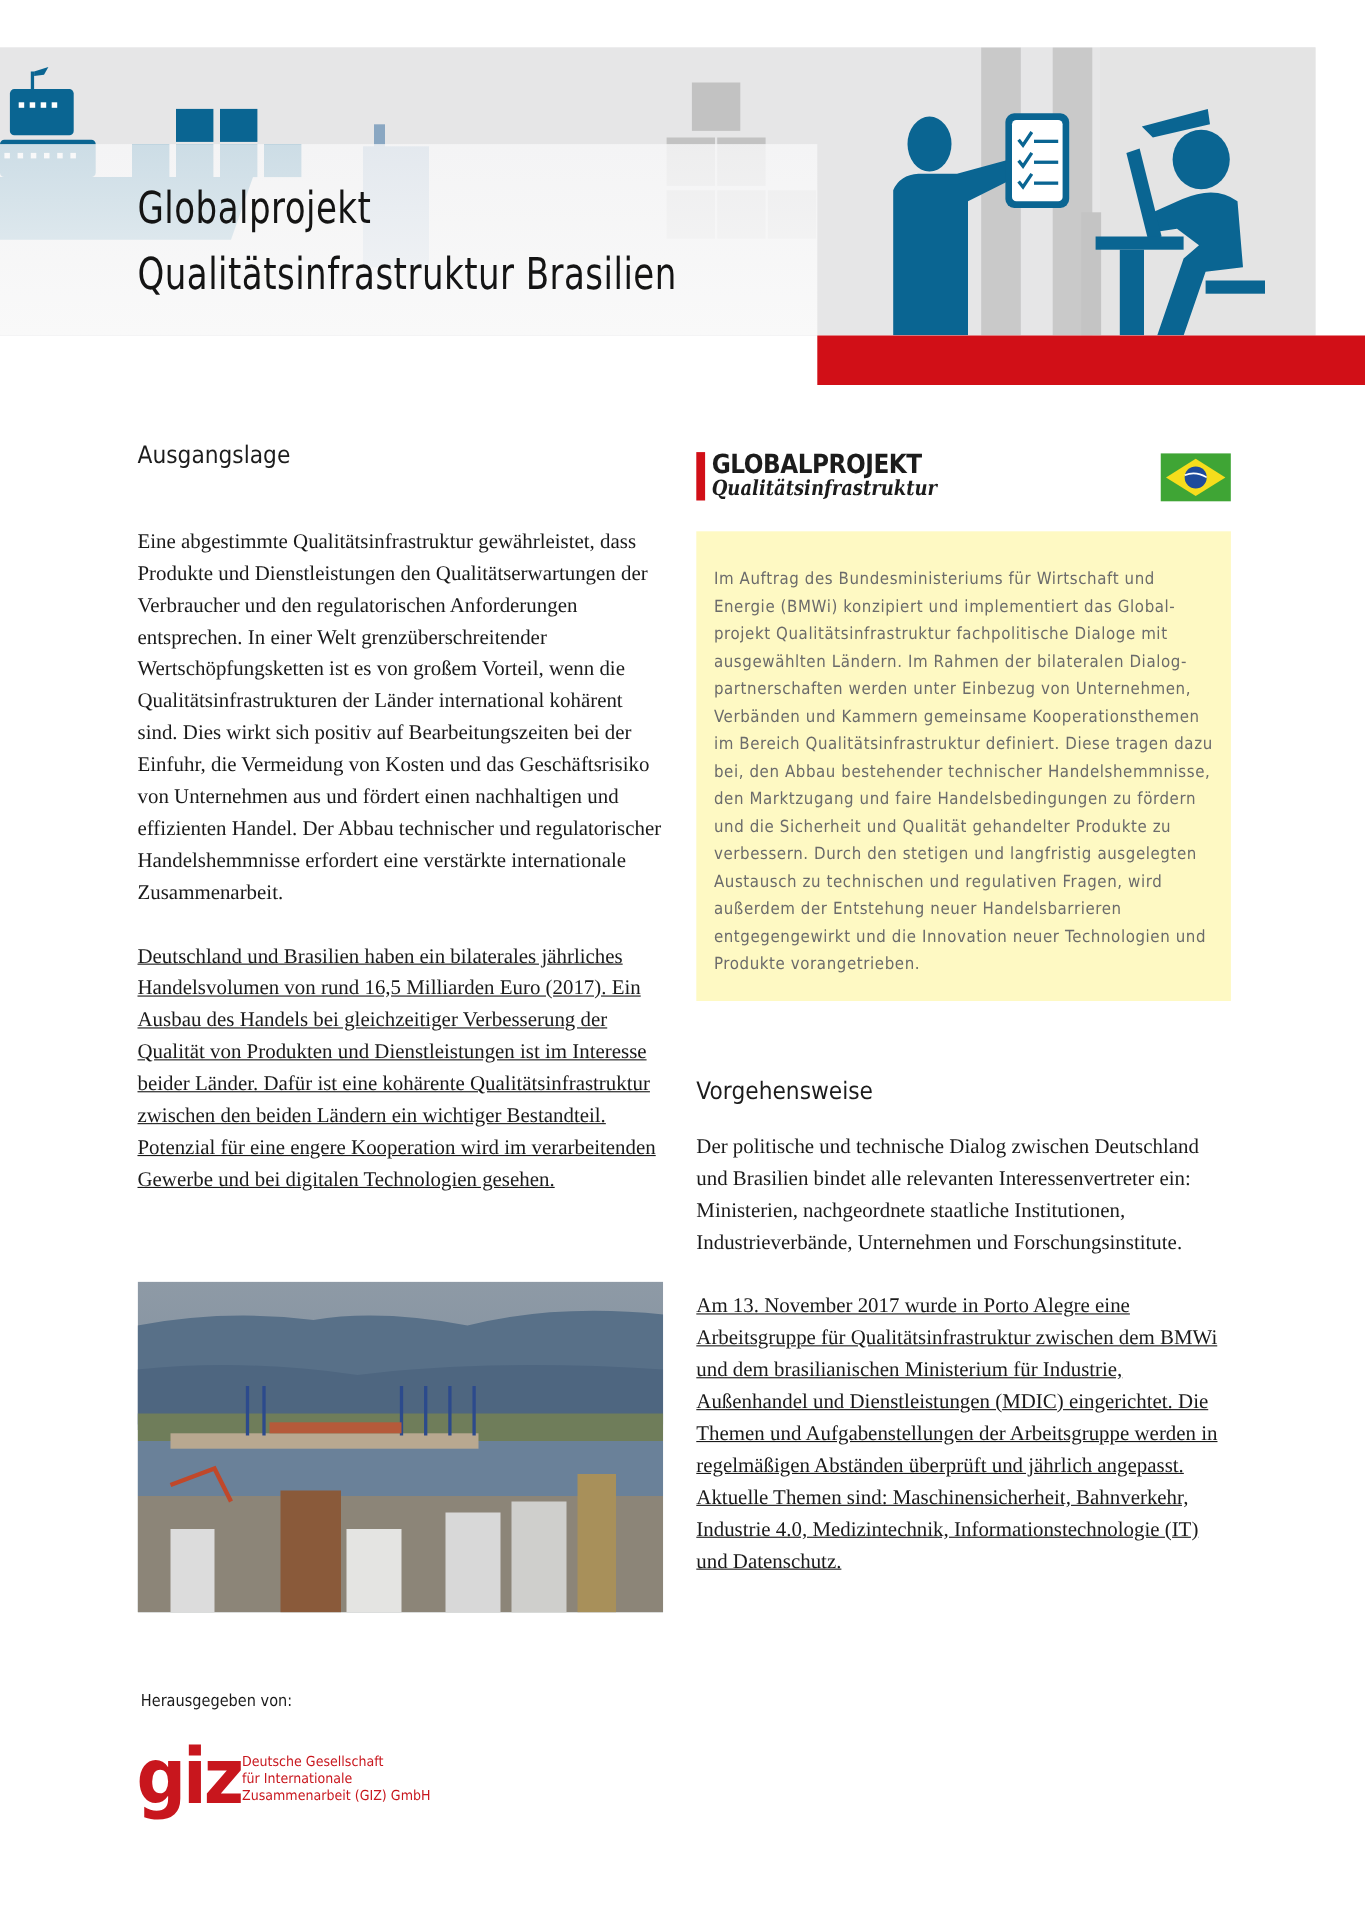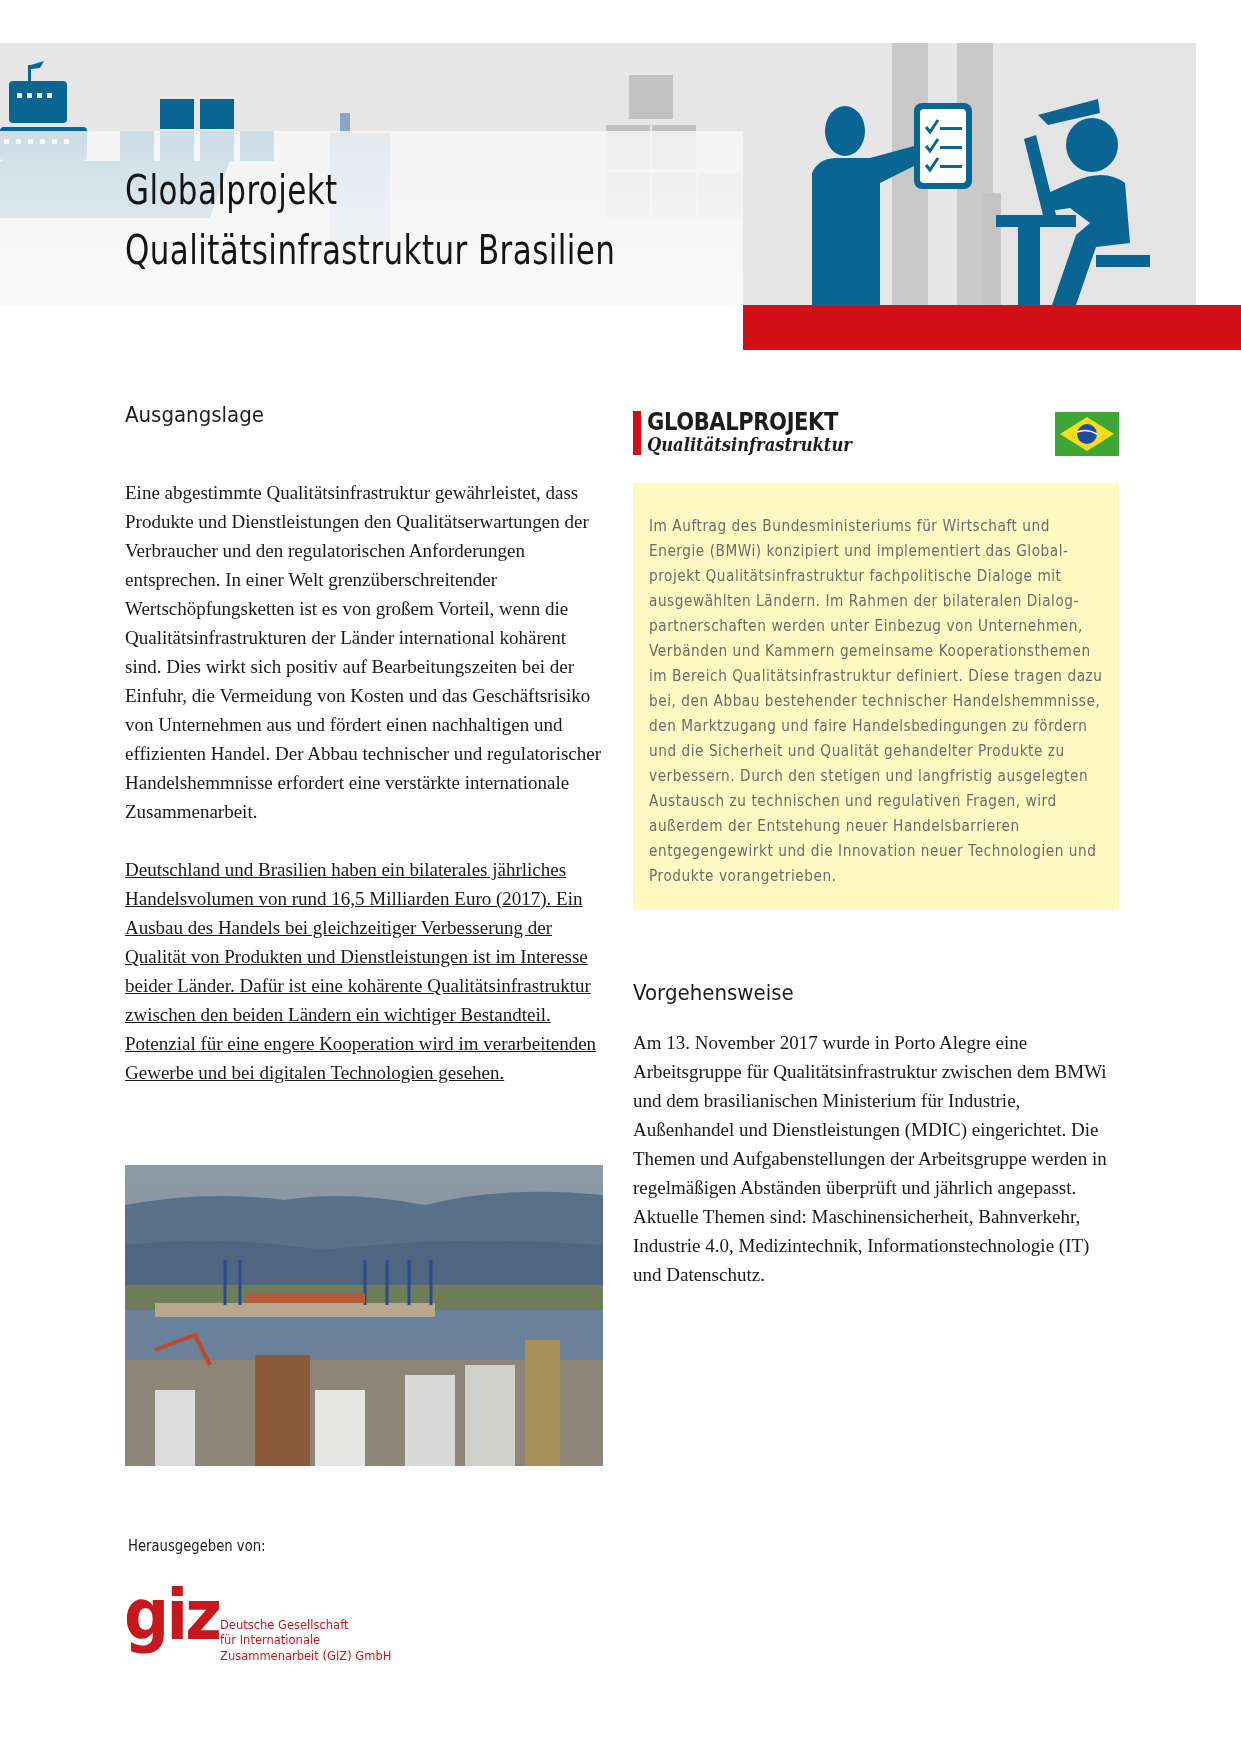--- a/index.html
+++ b/index.html
@@ -43,21 +43,21 @@
   .info-box { position: absolute; left: 0; top: 75px; width: 486px; height: 427px; background: #fef9c3; padding: 31px 16px 0 16px; }
   .info-text { font-family: "DejaVu Sans", sans-serif; font-size: 15.2px; line-height: 25px; color: #6b6b6b; letter-spacing: 0.6px;
                transform: scaleX(0.9); transform-origin: left top; width: 505px; }
 
   .right-heading { position: absolute; left: 0; top: 572px; height: 40px; }
   .right-body { position: absolute; left: 0; top: 620px; width: 486px; }
 
   
   .footer-label { position: absolute; left: 128px; top: 1537px; font-family: "DejaVu Sans", sans-serif; font-size: 15px; color: #1a1a1a;
                   transform: scaleX(0.88); transform-origin: left; white-space: nowrap; }
-  .giz-logo { position: absolute; left: 124px; top: 1585px; display: flex; align-items: flex-end; }
+  .giz-logo { position: absolute; left: 124px; top: 1585px; display: flex; align-items: flex-start; }
   .giz-mark { font-family: "DejaVu Sans", sans-serif; font-weight: bold; font-size: 70px; line-height: 60px; color: #c8161d; letter-spacing: -3px;
               transform: scaleX(0.9); transform-origin: left; height: 78px; width: 96px; }
   .giz-name { font-family: "DejaVu Sans", sans-serif; font-size: 12.5px; line-height: 15.5px; color: #c8161d; margin-left: 0px; margin-top: 8px;
               transform: scaleX(0.92); transform-origin: left; white-space: nowrap; }
   .giz-name div { display: block; }
 </style>
 </head>
 <body>
 
 <div class="hero">
@@ -199,20 +199,21 @@
     <circle cx="32" cy="22" r="10" fill="#1e4b9b"></circle>
     <path d="M22 20 Q32 16 42 22" stroke="#ffffff" stroke-width="1.5" fill="none"></path>
   </svg>
 
   <div class="info-box">
     <div class="info-text">Im Auftrag des Bundesministeriums für Wirtschaft und Energie (BMWi) konzipiert und implementiert das Global­projekt Qualitätsinfrastruktur fachpolitische Dialoge mit ausgewählten Ländern. Im Rahmen der bilateralen Dialog­partnerschaften werden unter Einbezug von Unternehmen, Verbänden und Kammern gemeinsame Kooperationsthemen im Bereich Qualitätsinfrastruktur definiert. Diese tragen dazu bei, den Abbau bestehender technischer Handels­hemmnisse, den Marktzugang und faire Handelsbedingun­gen zu fördern und die Sicherheit und Qualität gehandelter Produkte zu verbessern. Durch den stetigen und langfristig ausgelegten Austausch zu technischen und regulativen Fragen, wird außerdem der Entstehung neuer Handels­barrieren entgegengewirkt und die Innovation neuer Tech­nologien und Produkte vorangetrieben.</div>
   </div>
 
   <h2 class="section-heading right-heading">Vorgehensweise</h2>
   <div class="body-text right-body">
+    <p>Der politische und technische Dialog zwischen Deutsch­land und Brasilien bindet alle relevanten Interessen­vertreter ein: Ministerien, nachgeordnete staatliche Institutionen, Industrieverbände, Unternehmen und Forschungsinstitute.</p>
     <p>Am 13. November 2017 wurde in Porto Alegre eine Arbeitsgruppe für Qualitätsinfrastruktur zwischen dem BMWi und dem brasilianischen Ministerium für Indus­trie, Außenhandel und Dienstleistungen (MDIC) einge­richtet. Die Themen und Aufgabenstellungen der Arbeits­gruppe werden in regelmäßigen Abständen überprüft und jährlich angepasst. Aktuelle Themen sind: Maschinen­sicherheit, Bahnverkehr, Industrie 4.0, Medizintechnik, Informationstechnologie (IT) und Datenschutz.</p>
   </div>
 </div>
 
 <div class="footer-label">Herausgegeben von:</div>
 <div class="giz-logo">
   <div class="giz-mark">giz</div>
   <div class="giz-name">
     <div>Deutsche Gesellschaft</div>
     <div>für Internationale</div>

